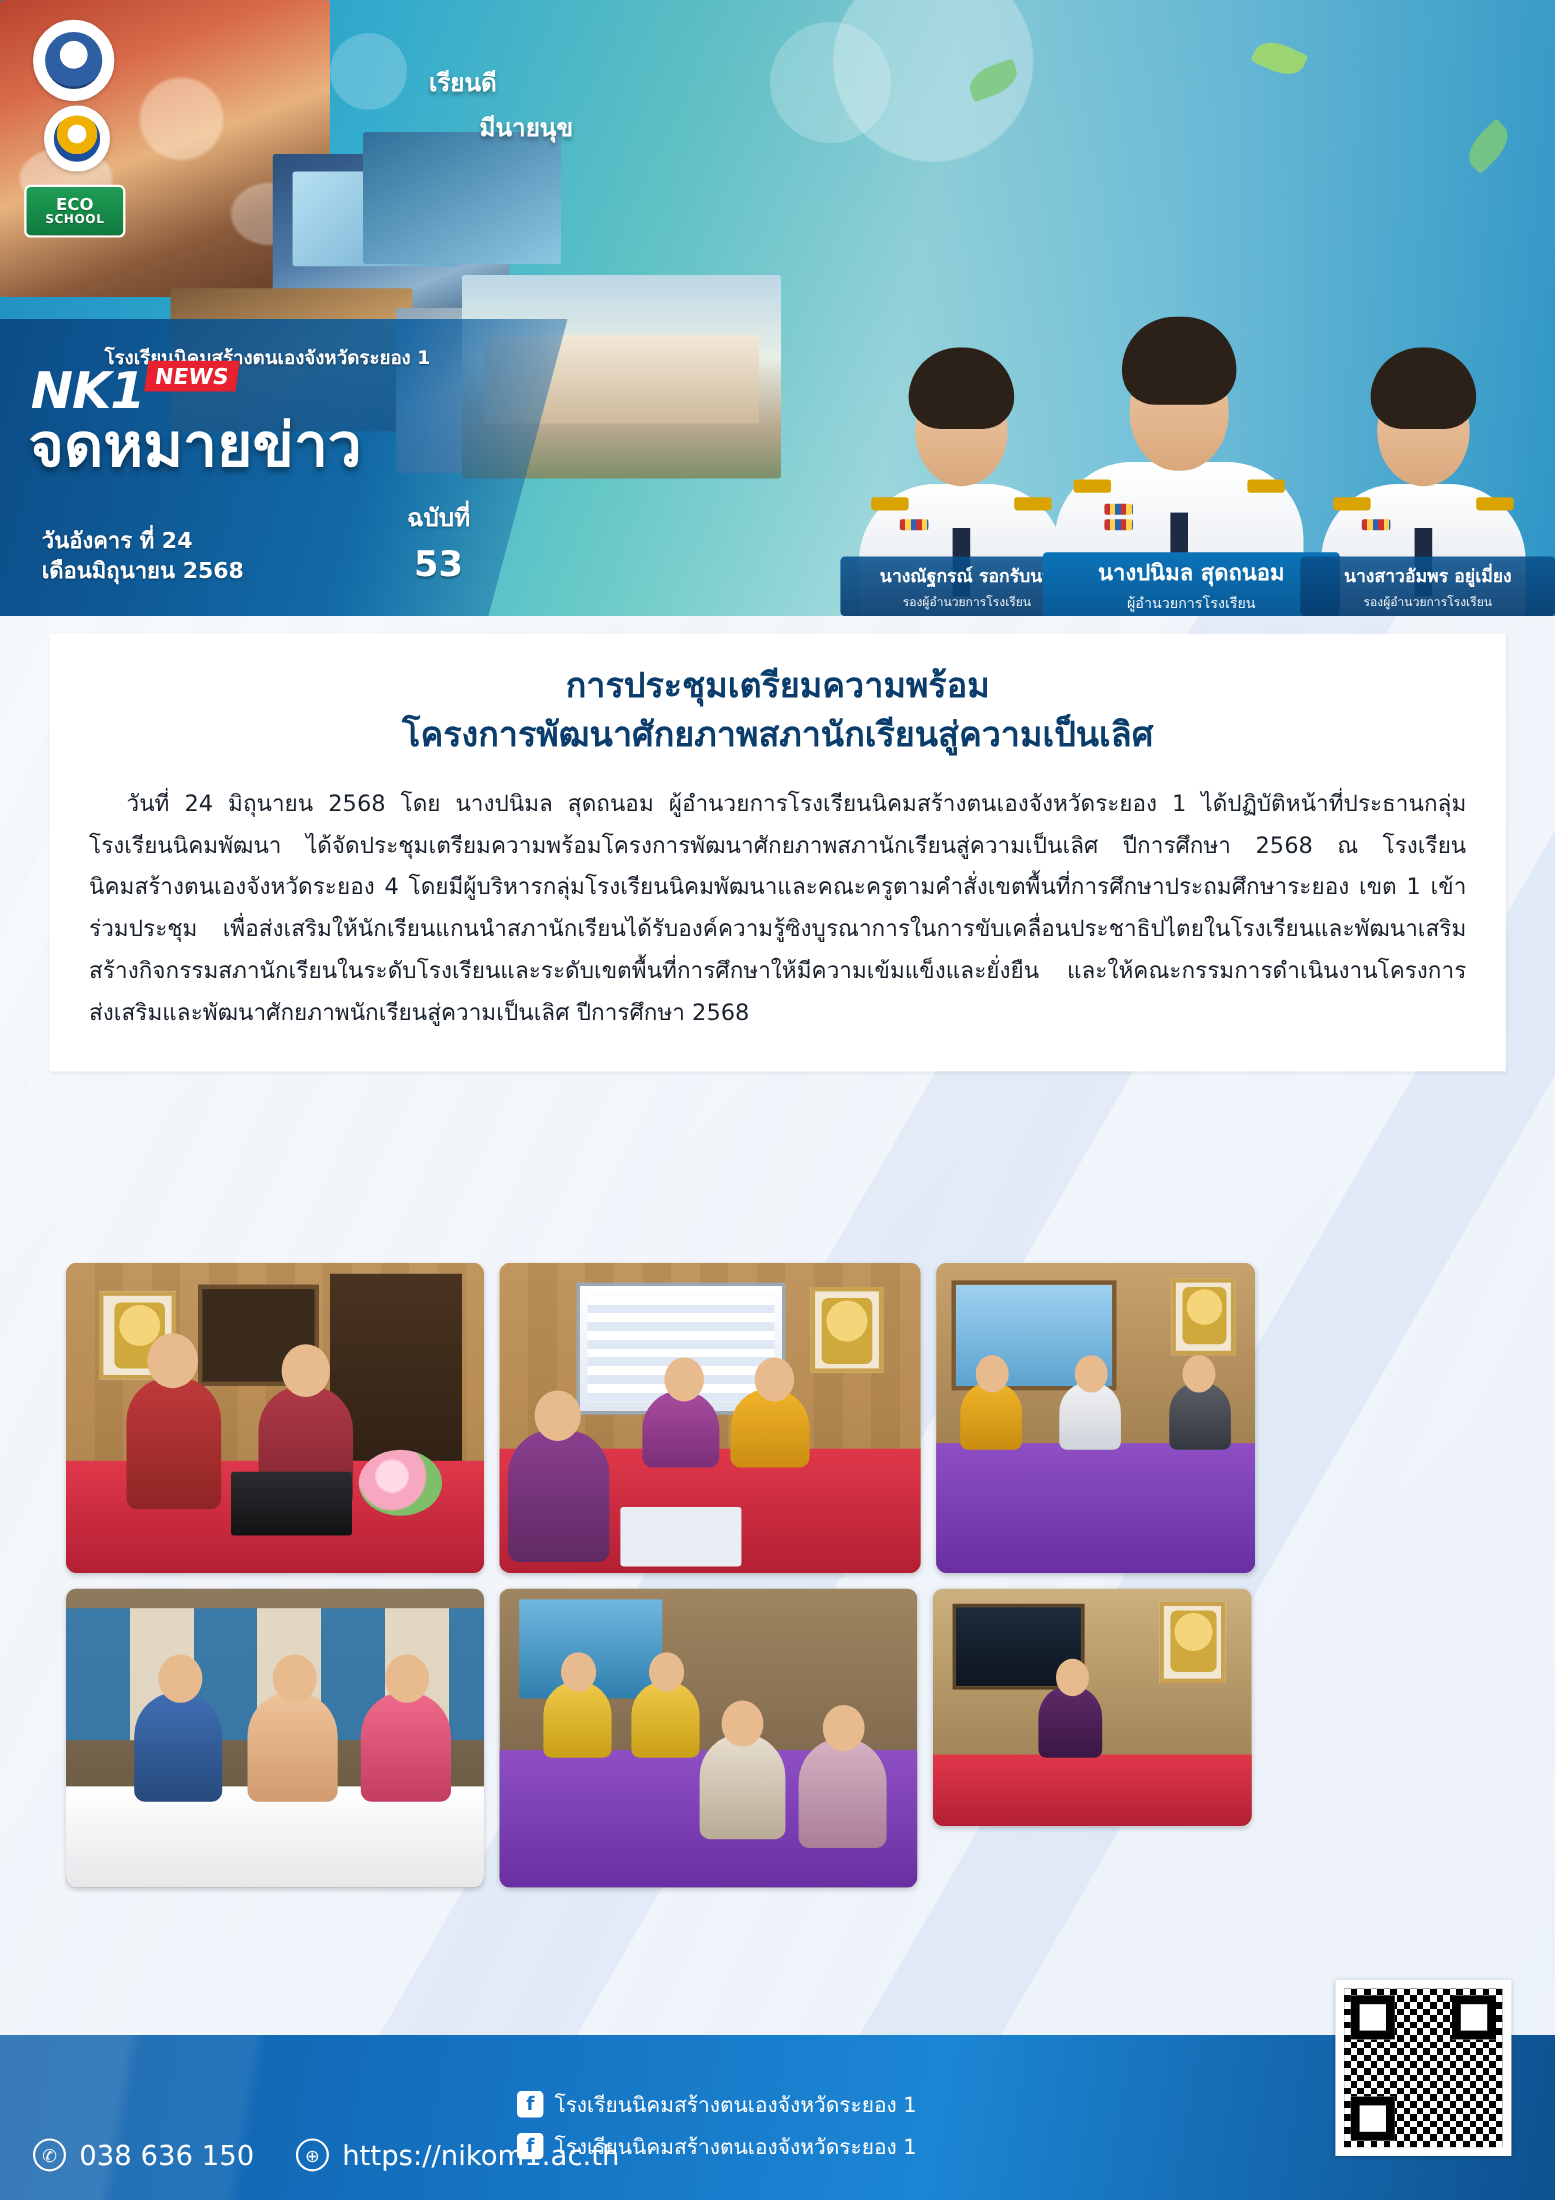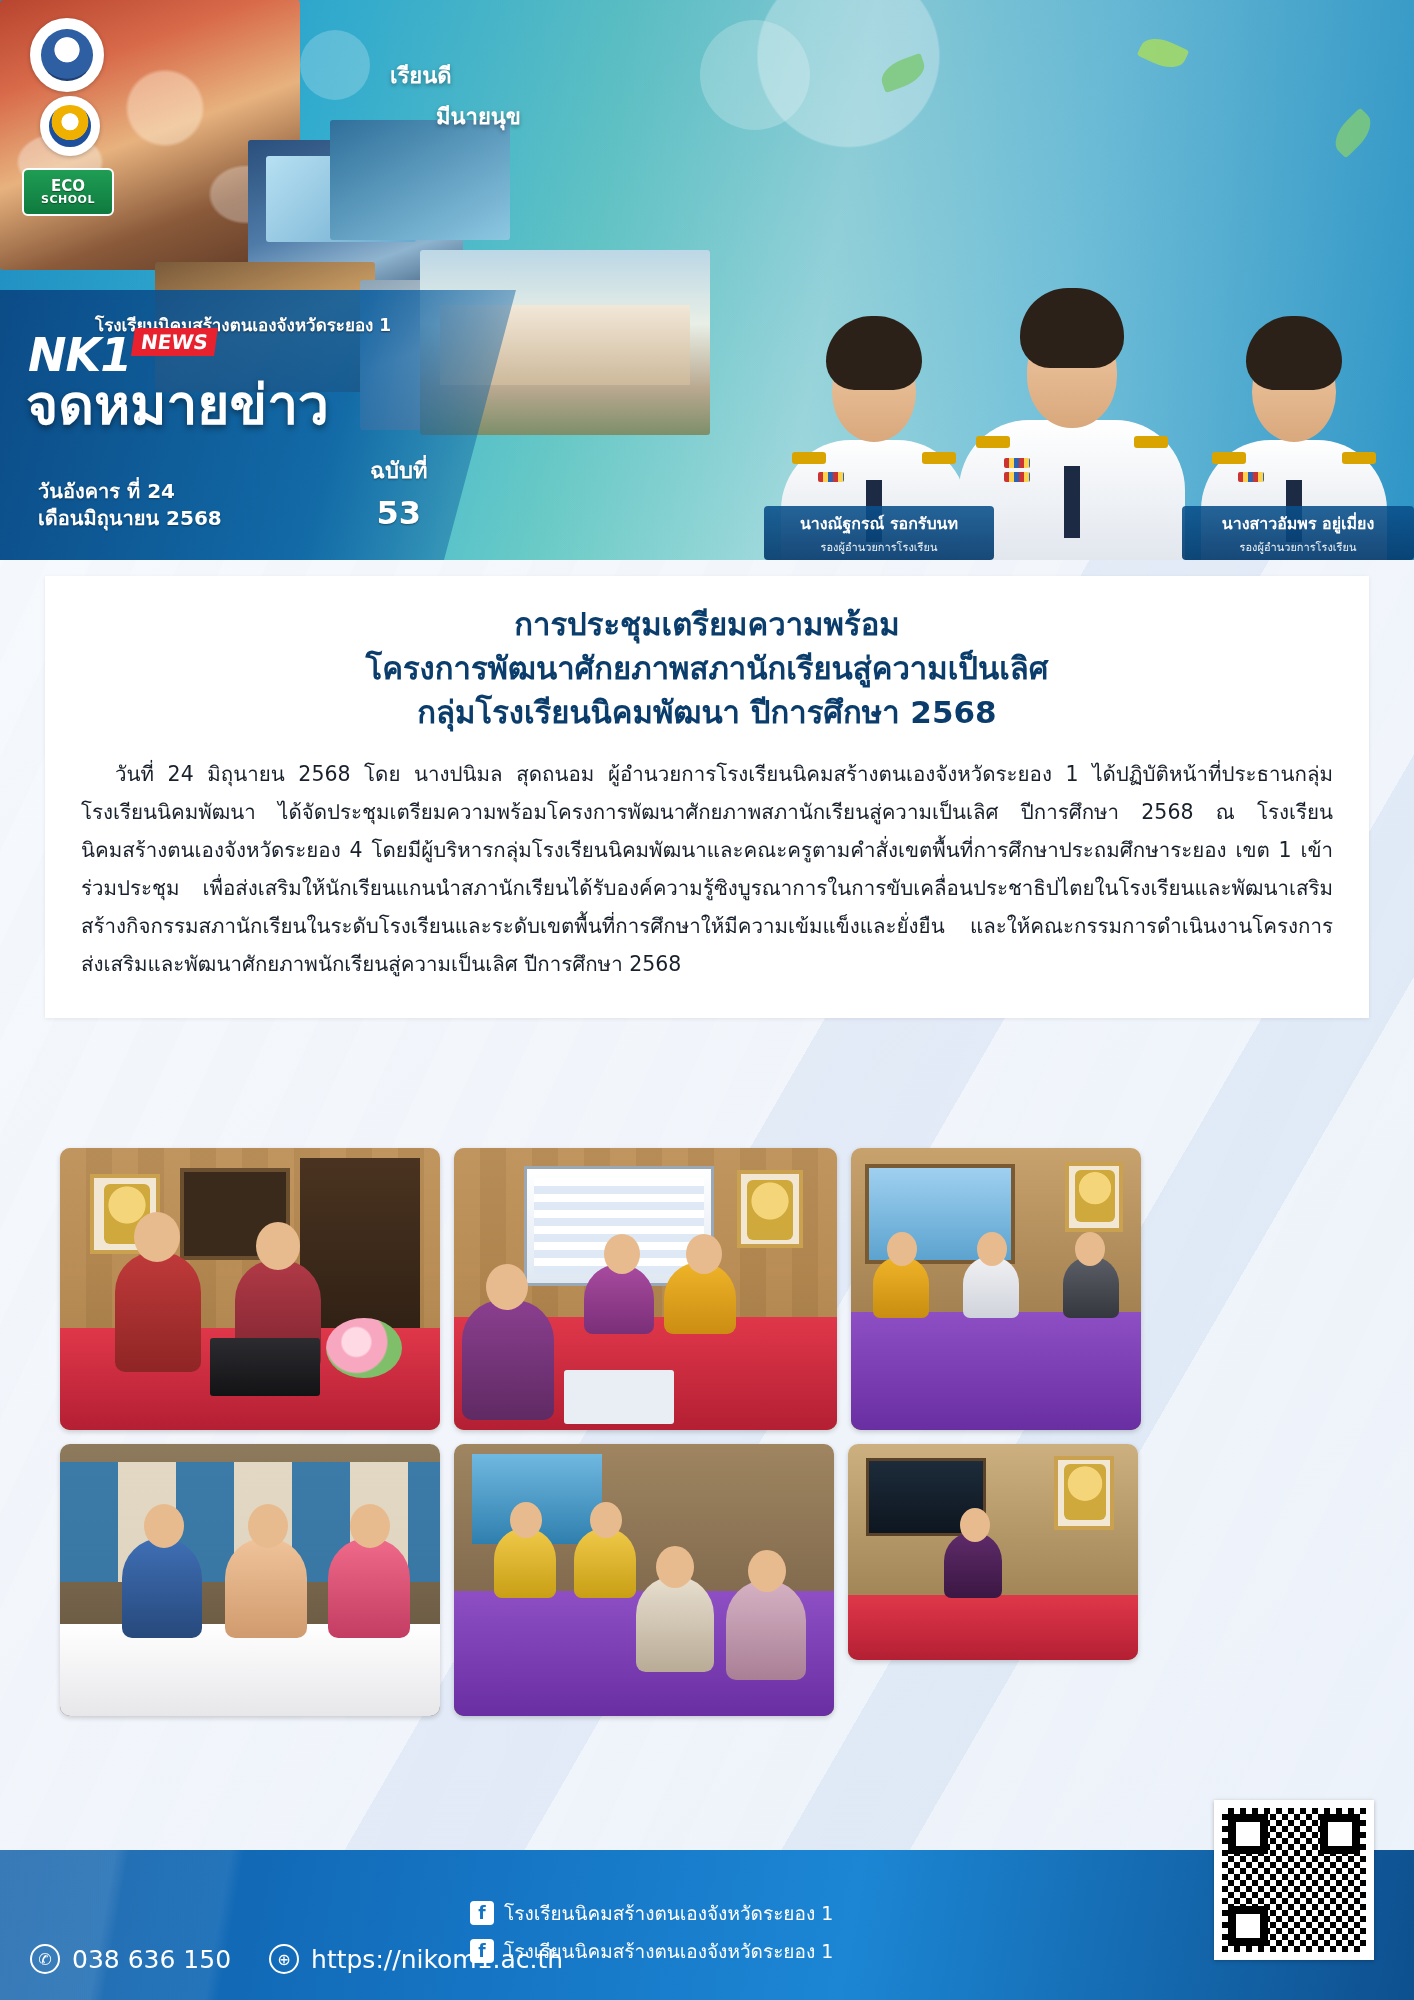--- a/index.html
+++ b/index.html
@@ -329,20 +329,24 @@
       <div class="dir-tie" style="bottom:18px;"></div>
       <div class="epaulette" style="left:18px;bottom:96px;"></div>
       <div class="epaulette" style="right:18px;bottom:96px;"></div>
       <div class="medal" style="left:44px;bottom:78px;"></div>
     </div>
 
     <div class="nameplate np1">
       <div class="n">นางณัฐกรณ์ รอกรับนท</div>
       <div class="r">รองผู้อำนวยการโรงเรียน</div>
     </div>
+    <div class="nameplate np2">
+      <div class="n">นางปนิมล สุดถนอม</div>
+      <div class="r">ผู้อำนวยการโรงเรียน</div>
+    </div>
     <div class="nameplate np3">
       <div class="n">นางสาวอัมพร อยู่เมี่ยง</div>
       <div class="r">รองผู้อำนวยการโรงเรียน</div>
     </div>
 
     <div class="masthead"></div>
     <div class="school-line">โรงเรียนนิคมสร้างตนเองจังหวัดระยอง 1</div>
     <div class="nk1">
       <span class="nk">NK1</span>
       <span class="news">NEWS</span>
@@ -355,21 +359,20 @@
     <div class="issuebox">
       <div class="lb">ฉบับที่</div>
       <div class="no">53</div>
     </div>
   </div>
 
   <div class="article">
     <div class="headline">
       <div>การประชุมเตรียมความพร้อม</div>
       <div>โครงการพัฒนาศักยภาพสภานักเรียนสู่ความเป็นเลิศ</div>
-      <div>กลุ่มโรงเรียนนิคมพัฒนา ปีการศึกษา 2568</div>
     </div>
     <p class="body-text">วันที่ 24 มิถุนายน 2568 โดย นางปนิมล สุดถนอม ผู้อำนวยการโรงเรียนนิคมสร้างตนเองจังหวัดระยอง 1 ได้ปฏิบัติหน้าที่ประธานกลุ่มโรงเรียนนิคมพัฒนา ได้จัดประชุมเตรียมความพร้อมโครงการพัฒนาศักยภาพสภานักเรียนสู่ความเป็นเลิศ ปีการศึกษา 2568 ณ โรงเรียนนิคมสร้างตนเองจังหวัดระยอง 4 โดยมีผู้บริหารกลุ่มโรงเรียนนิคมพัฒนาและคณะครูตามคำสั่งเขตพื้นที่การศึกษาประถมศึกษาระยอง เขต 1 เข้าร่วมประชุม เพื่อส่งเสริมให้นักเรียนแกนนำสภานักเรียนได้รับองค์ความรู้ซิงบูรณาการในการขับเคลื่อนประชาธิปไตยในโรงเรียนและพัฒนาเสริมสร้างกิจกรรมสภานักเรียนในระดับโรงเรียนและระดับเขตพื้นที่การศึกษาให้มีความเข้มแข็งและยั่งยืน และให้คณะกรรมการดำเนินงานโครงการส่งเสริมและพัฒนาศักยภาพนักเรียนสู่ความเป็นเลิศ ปีการศึกษา 2568</p>
   </div>
 
   <div class="gallery">
     <div class="row">
       <div class="gp g1">
         <div class="wall"></div>
           <div class="wallwood"></div>
         <div class="frame" style="left:30px;top:26px;width:70px;height:80px;"></div>

